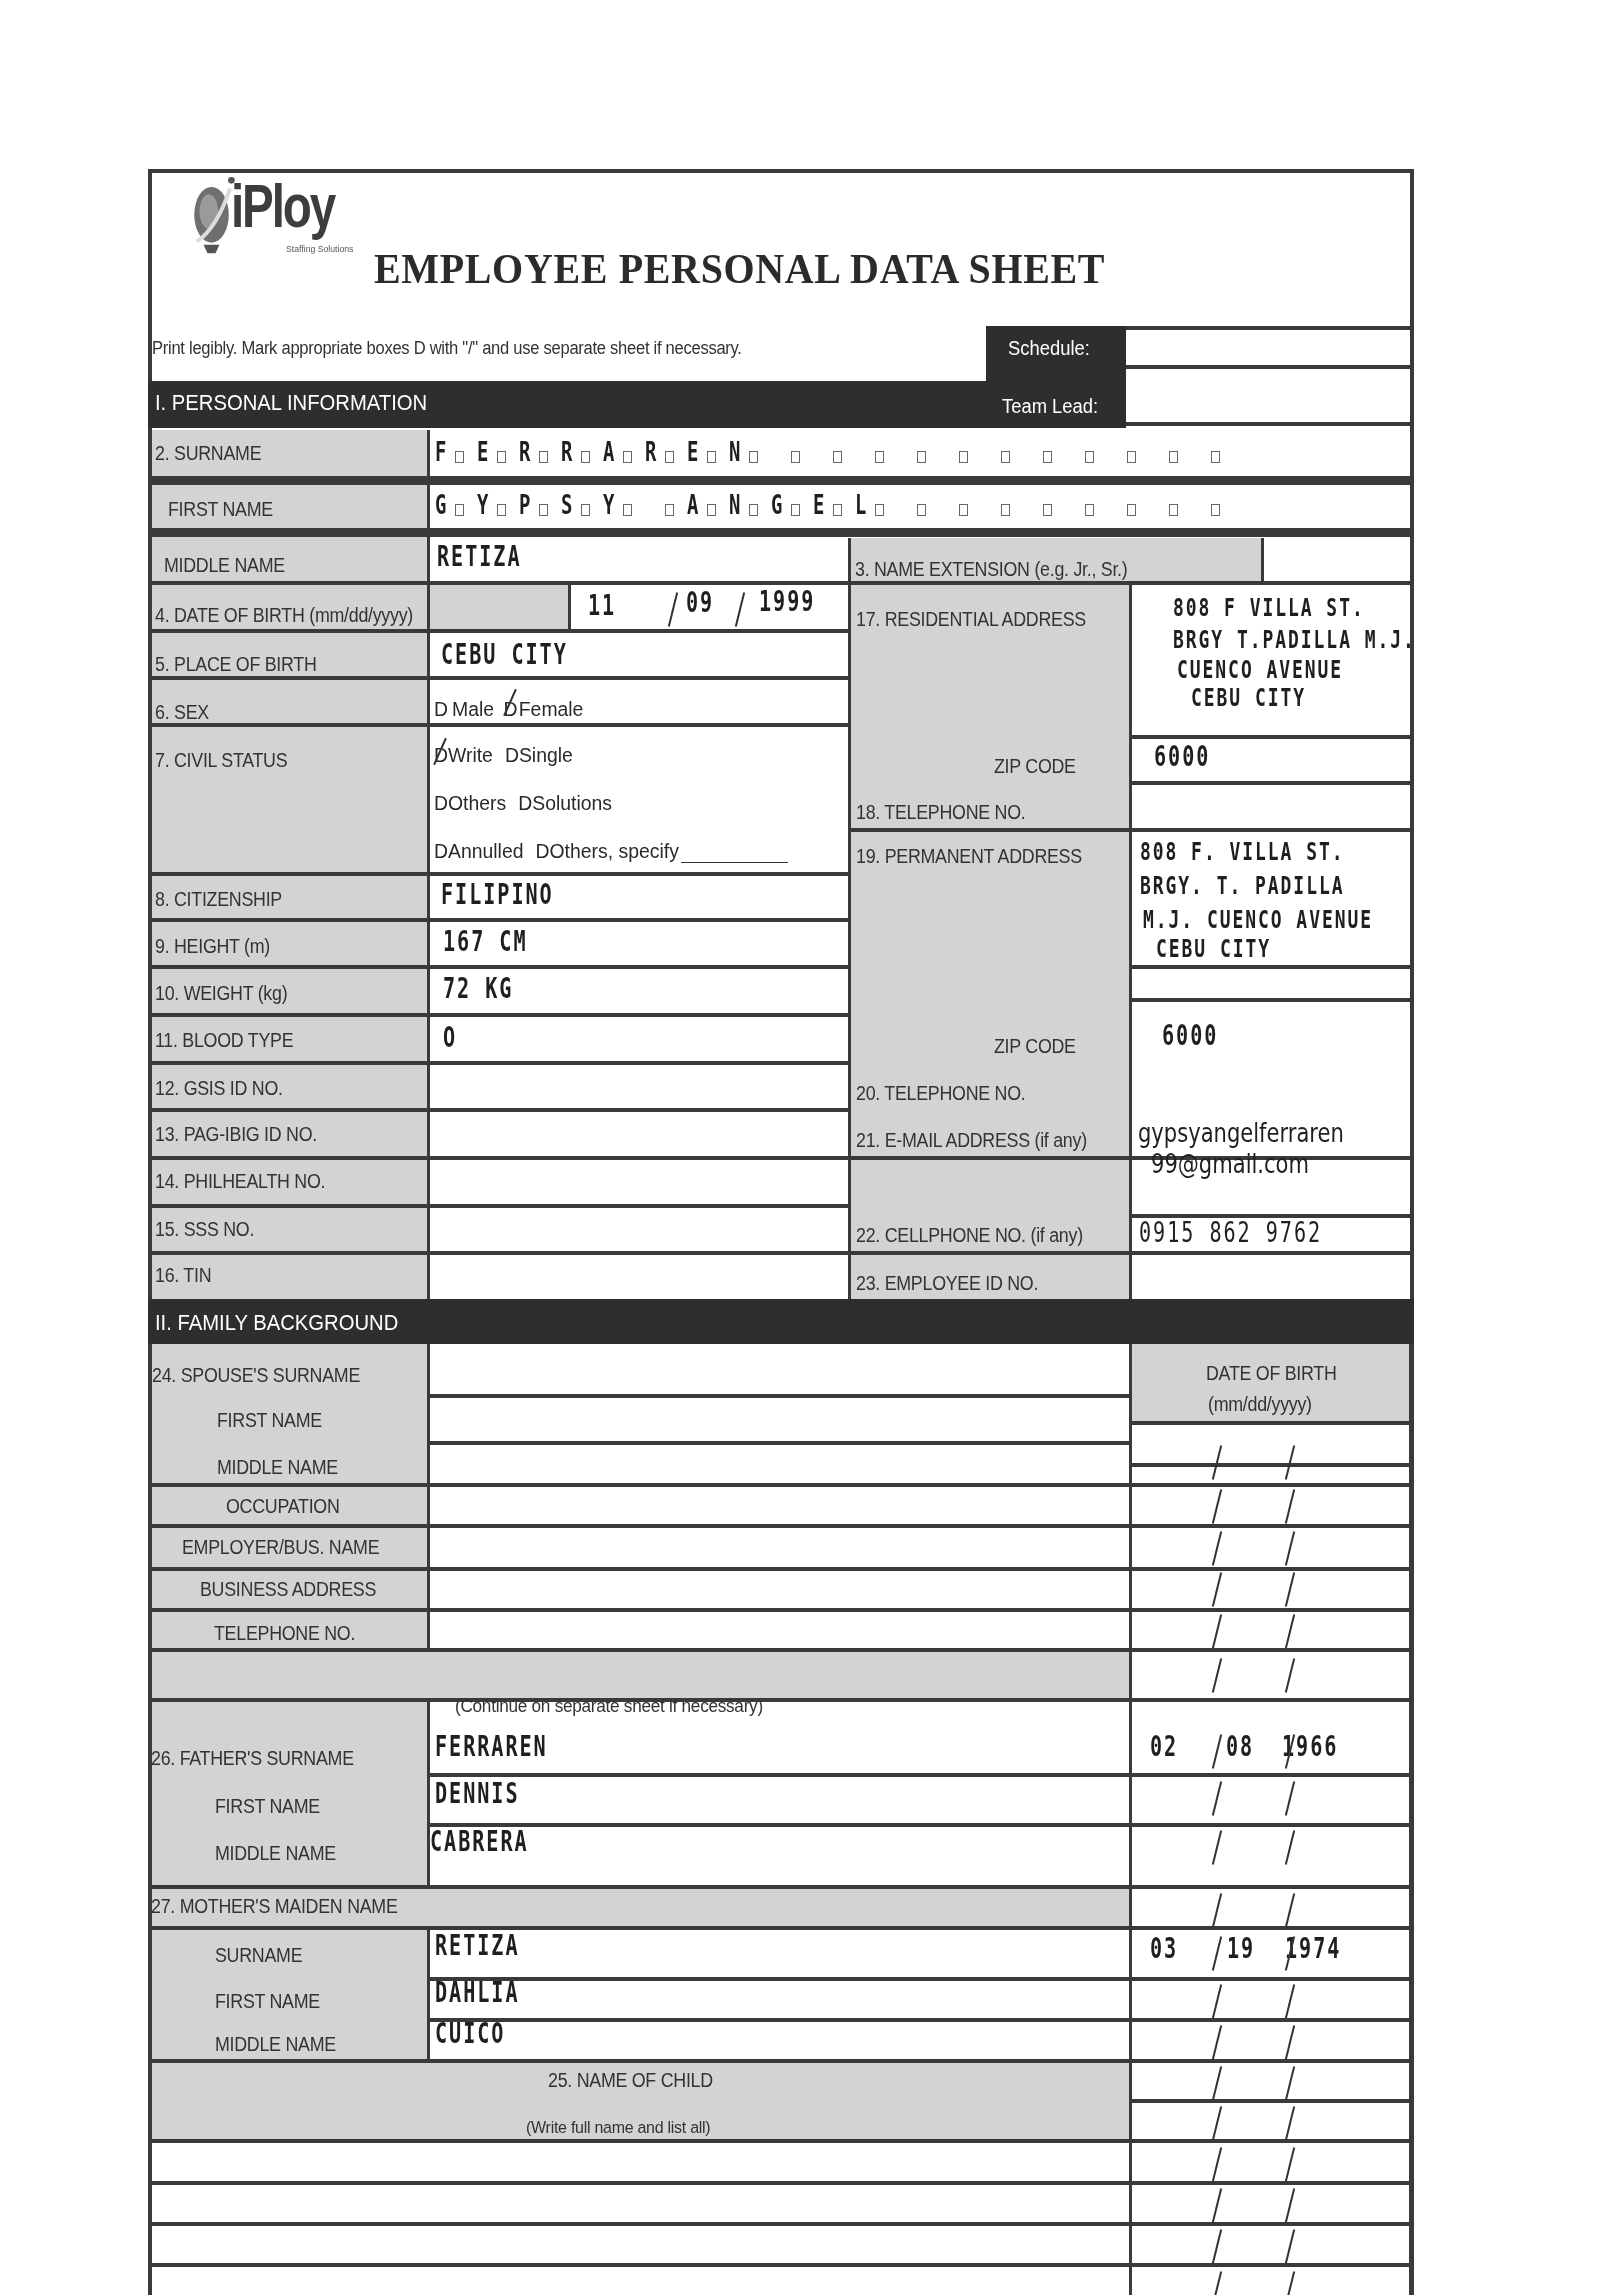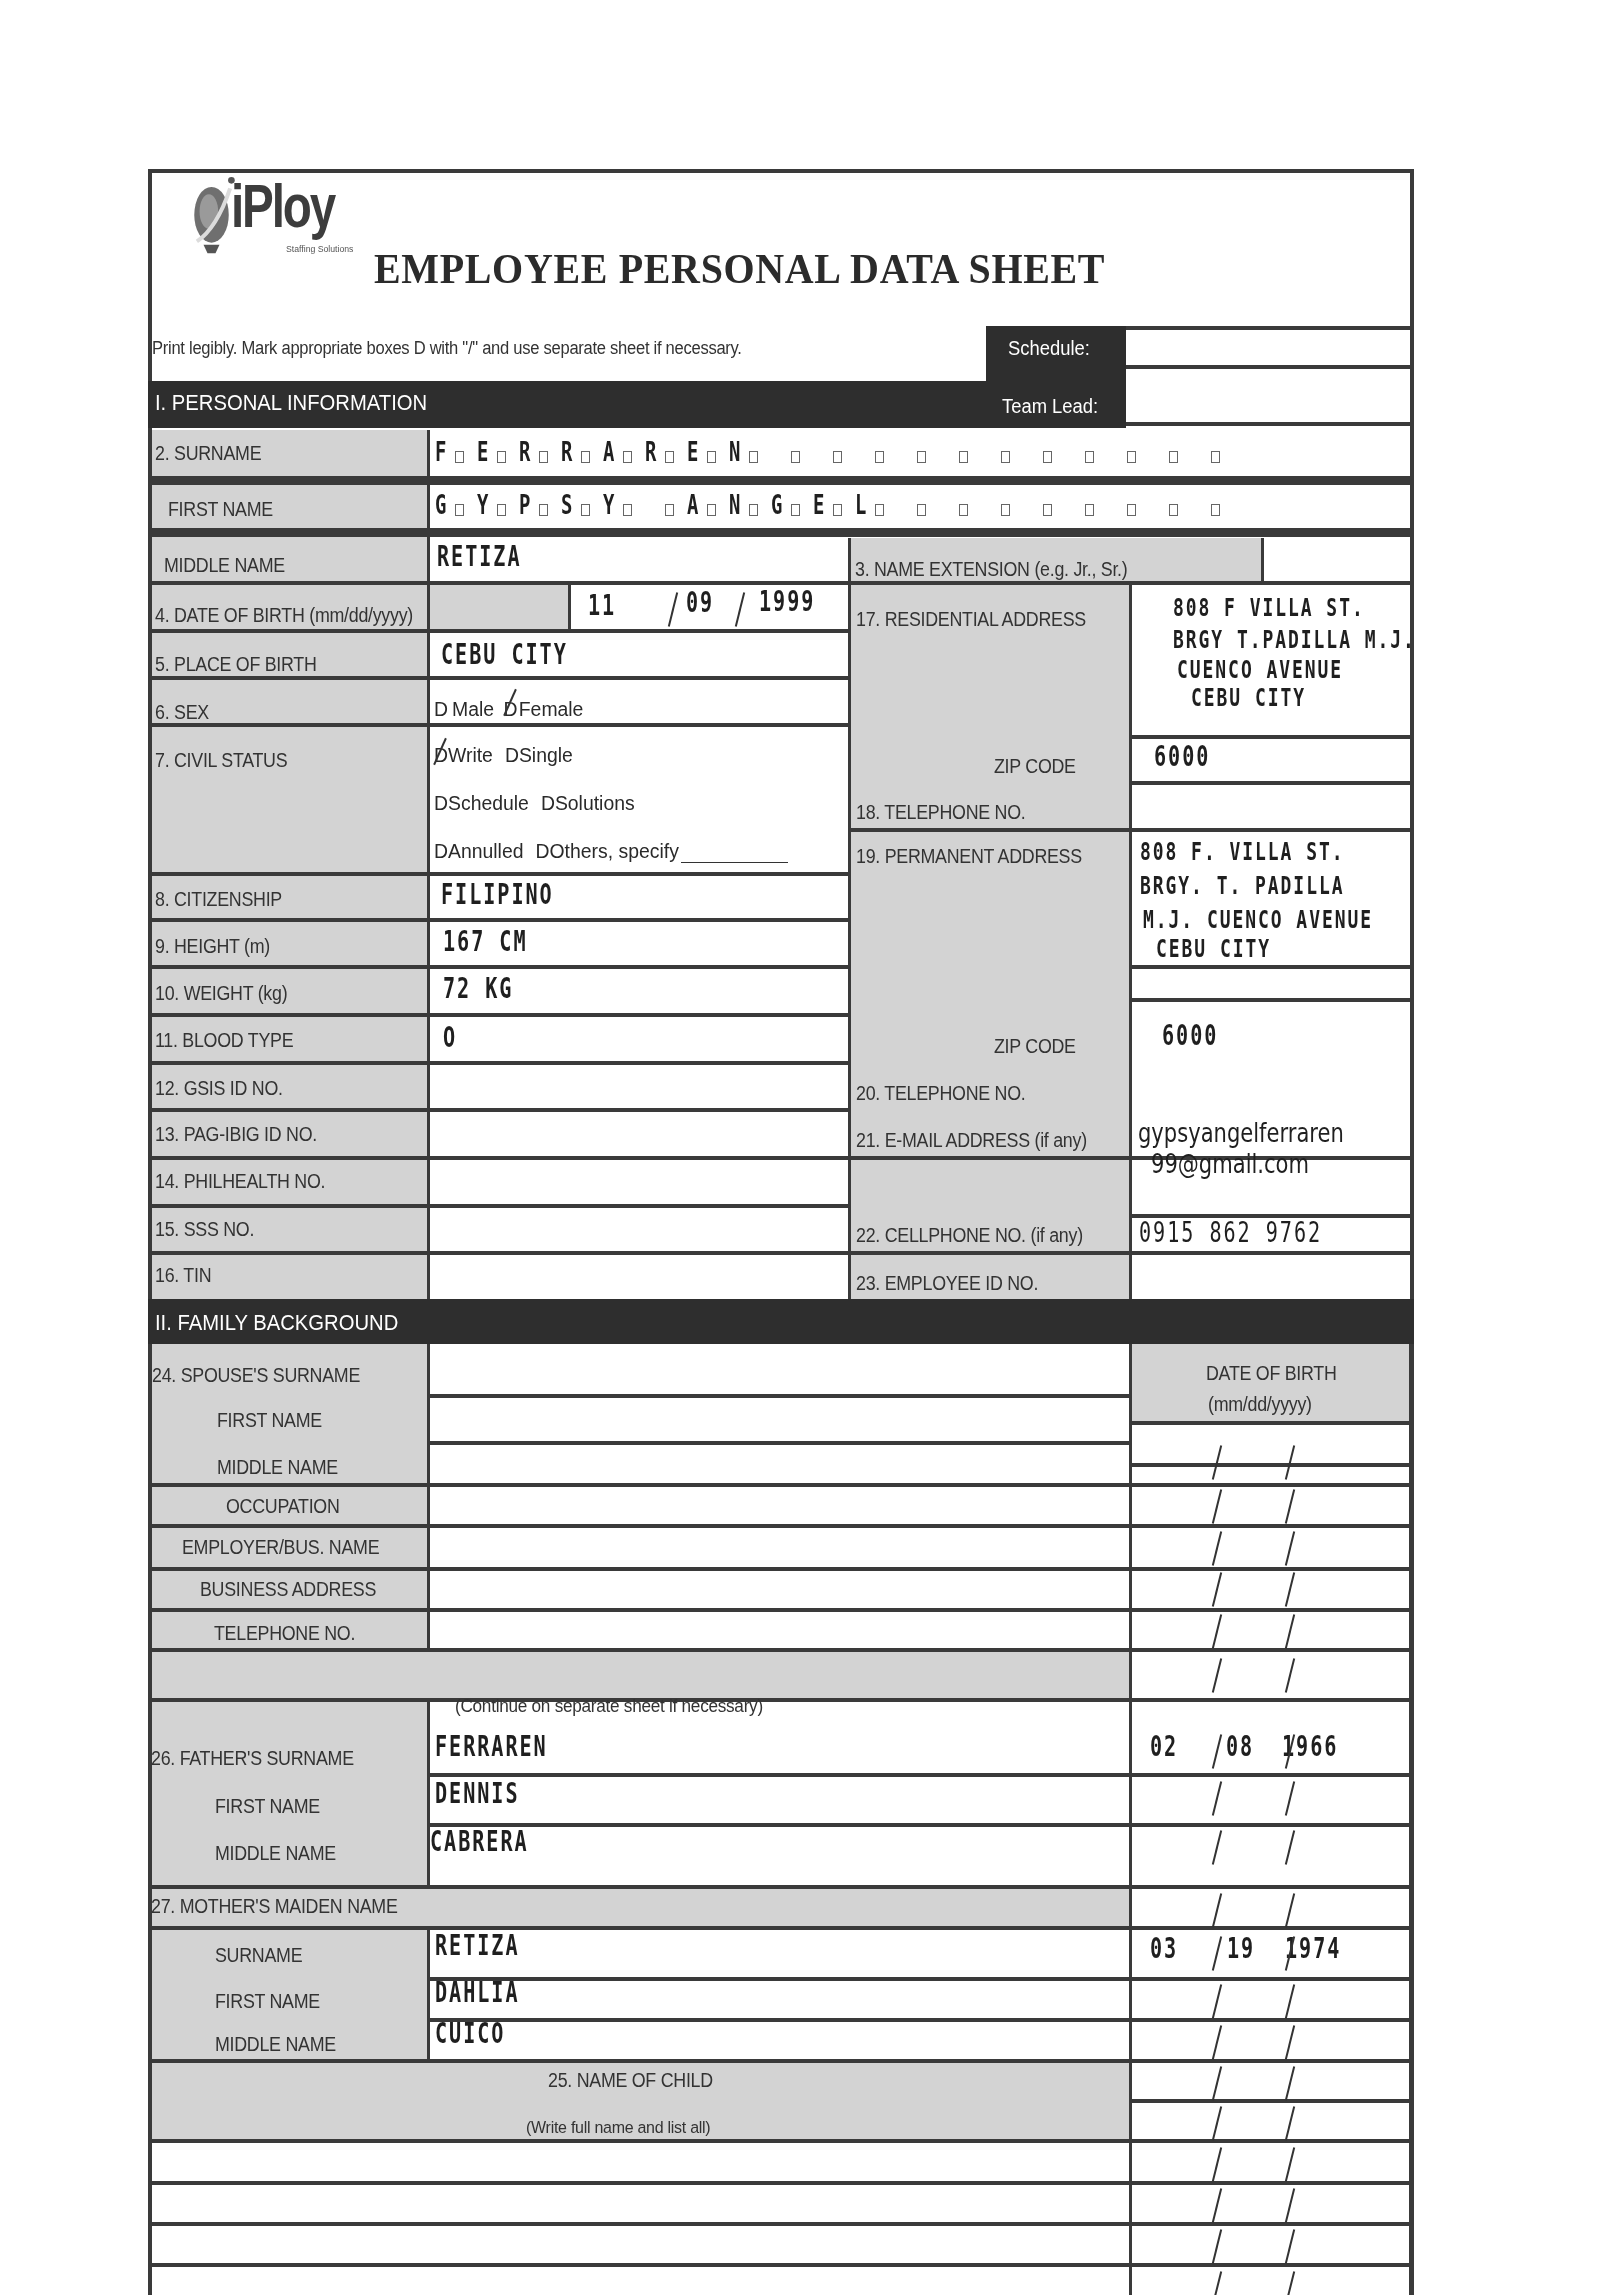--- a/index.html
+++ b/index.html
@@ -278,21 +278,21 @@
       <span>Female</span>
     </label>
 </div>
 
 <div class="ltxt" style="left:155px;top:749px;">7. CIVIL STATUS</div>
 <div class="abs" style="left:434px;top:744px;font-size:19.4px;display:flex;gap:12px;">
   <label style="position:relative;"><span>D</span><span class="slash" style="left:5.3px;top:-6.7px;height:29px;transform:rotate(24deg);"></span><span>Write</span></label>
   <label><span>D</span><span>Single</span></label>
 </div>
 <div class="abs" style="left:434px;top:792px;font-size:19.4px;display:flex;gap:12px;">
-  <label><span>D</span><span>Schedule</span></label>
+  <label><span>D</span><span>Others</span></label>
   <label><span>D</span><span>Solutions</span></label>
 </div>
 <div class="abs" style="left:434px;top:840px;font-size:19.4px;display:flex;gap:12px;">
   <label><span>D</span><span>Annulled</span></label>
   <label><span>D</span><span>Others, specify</span></label>
   <span style="display:inline-block;width:107px;border-bottom:1.3px solid #333;margin-left:-9.4px;"></span>
 </div>
 
 <div class="ltxt" style="left:155px;top:888px;">8. CITIZENSHIP</div>
 <div class="hw" style="left:441px;top:878px;">FILIPINO</div>

